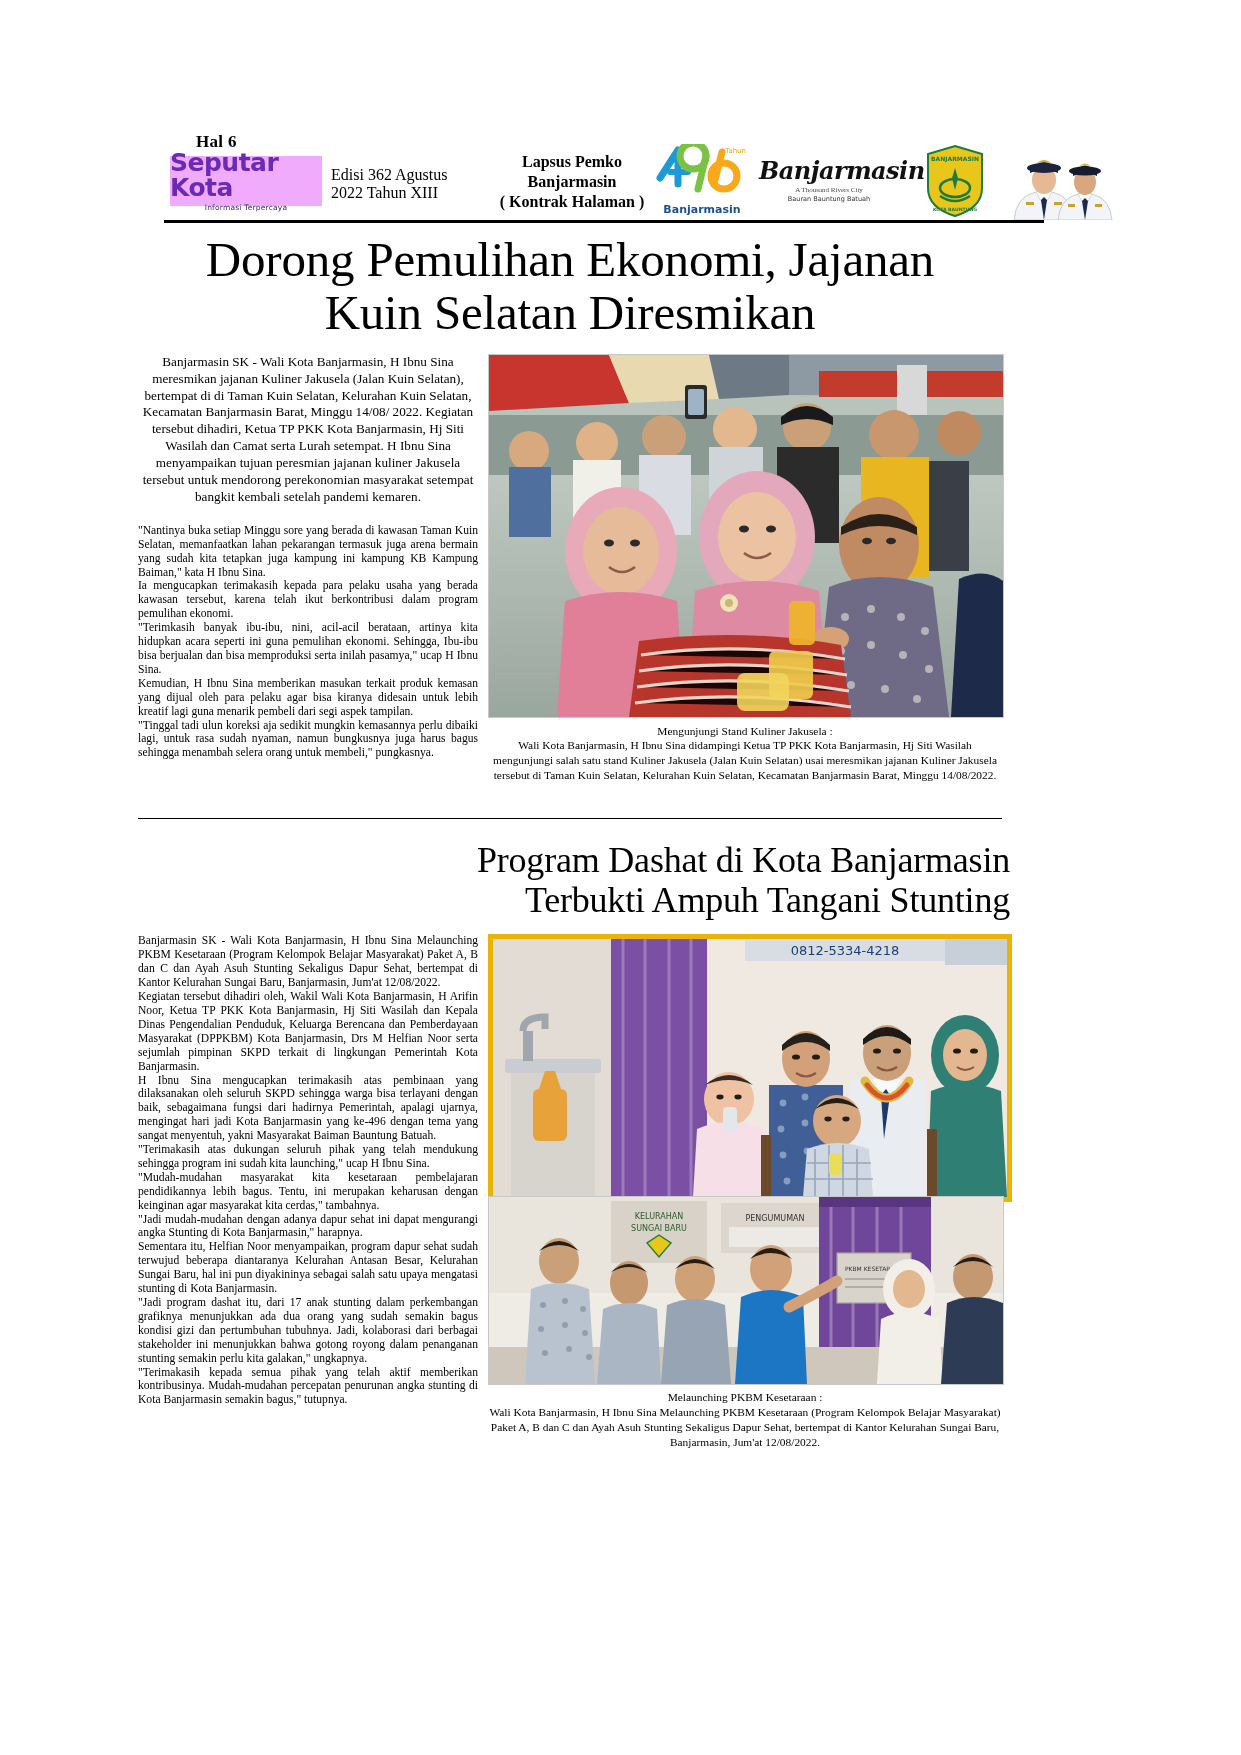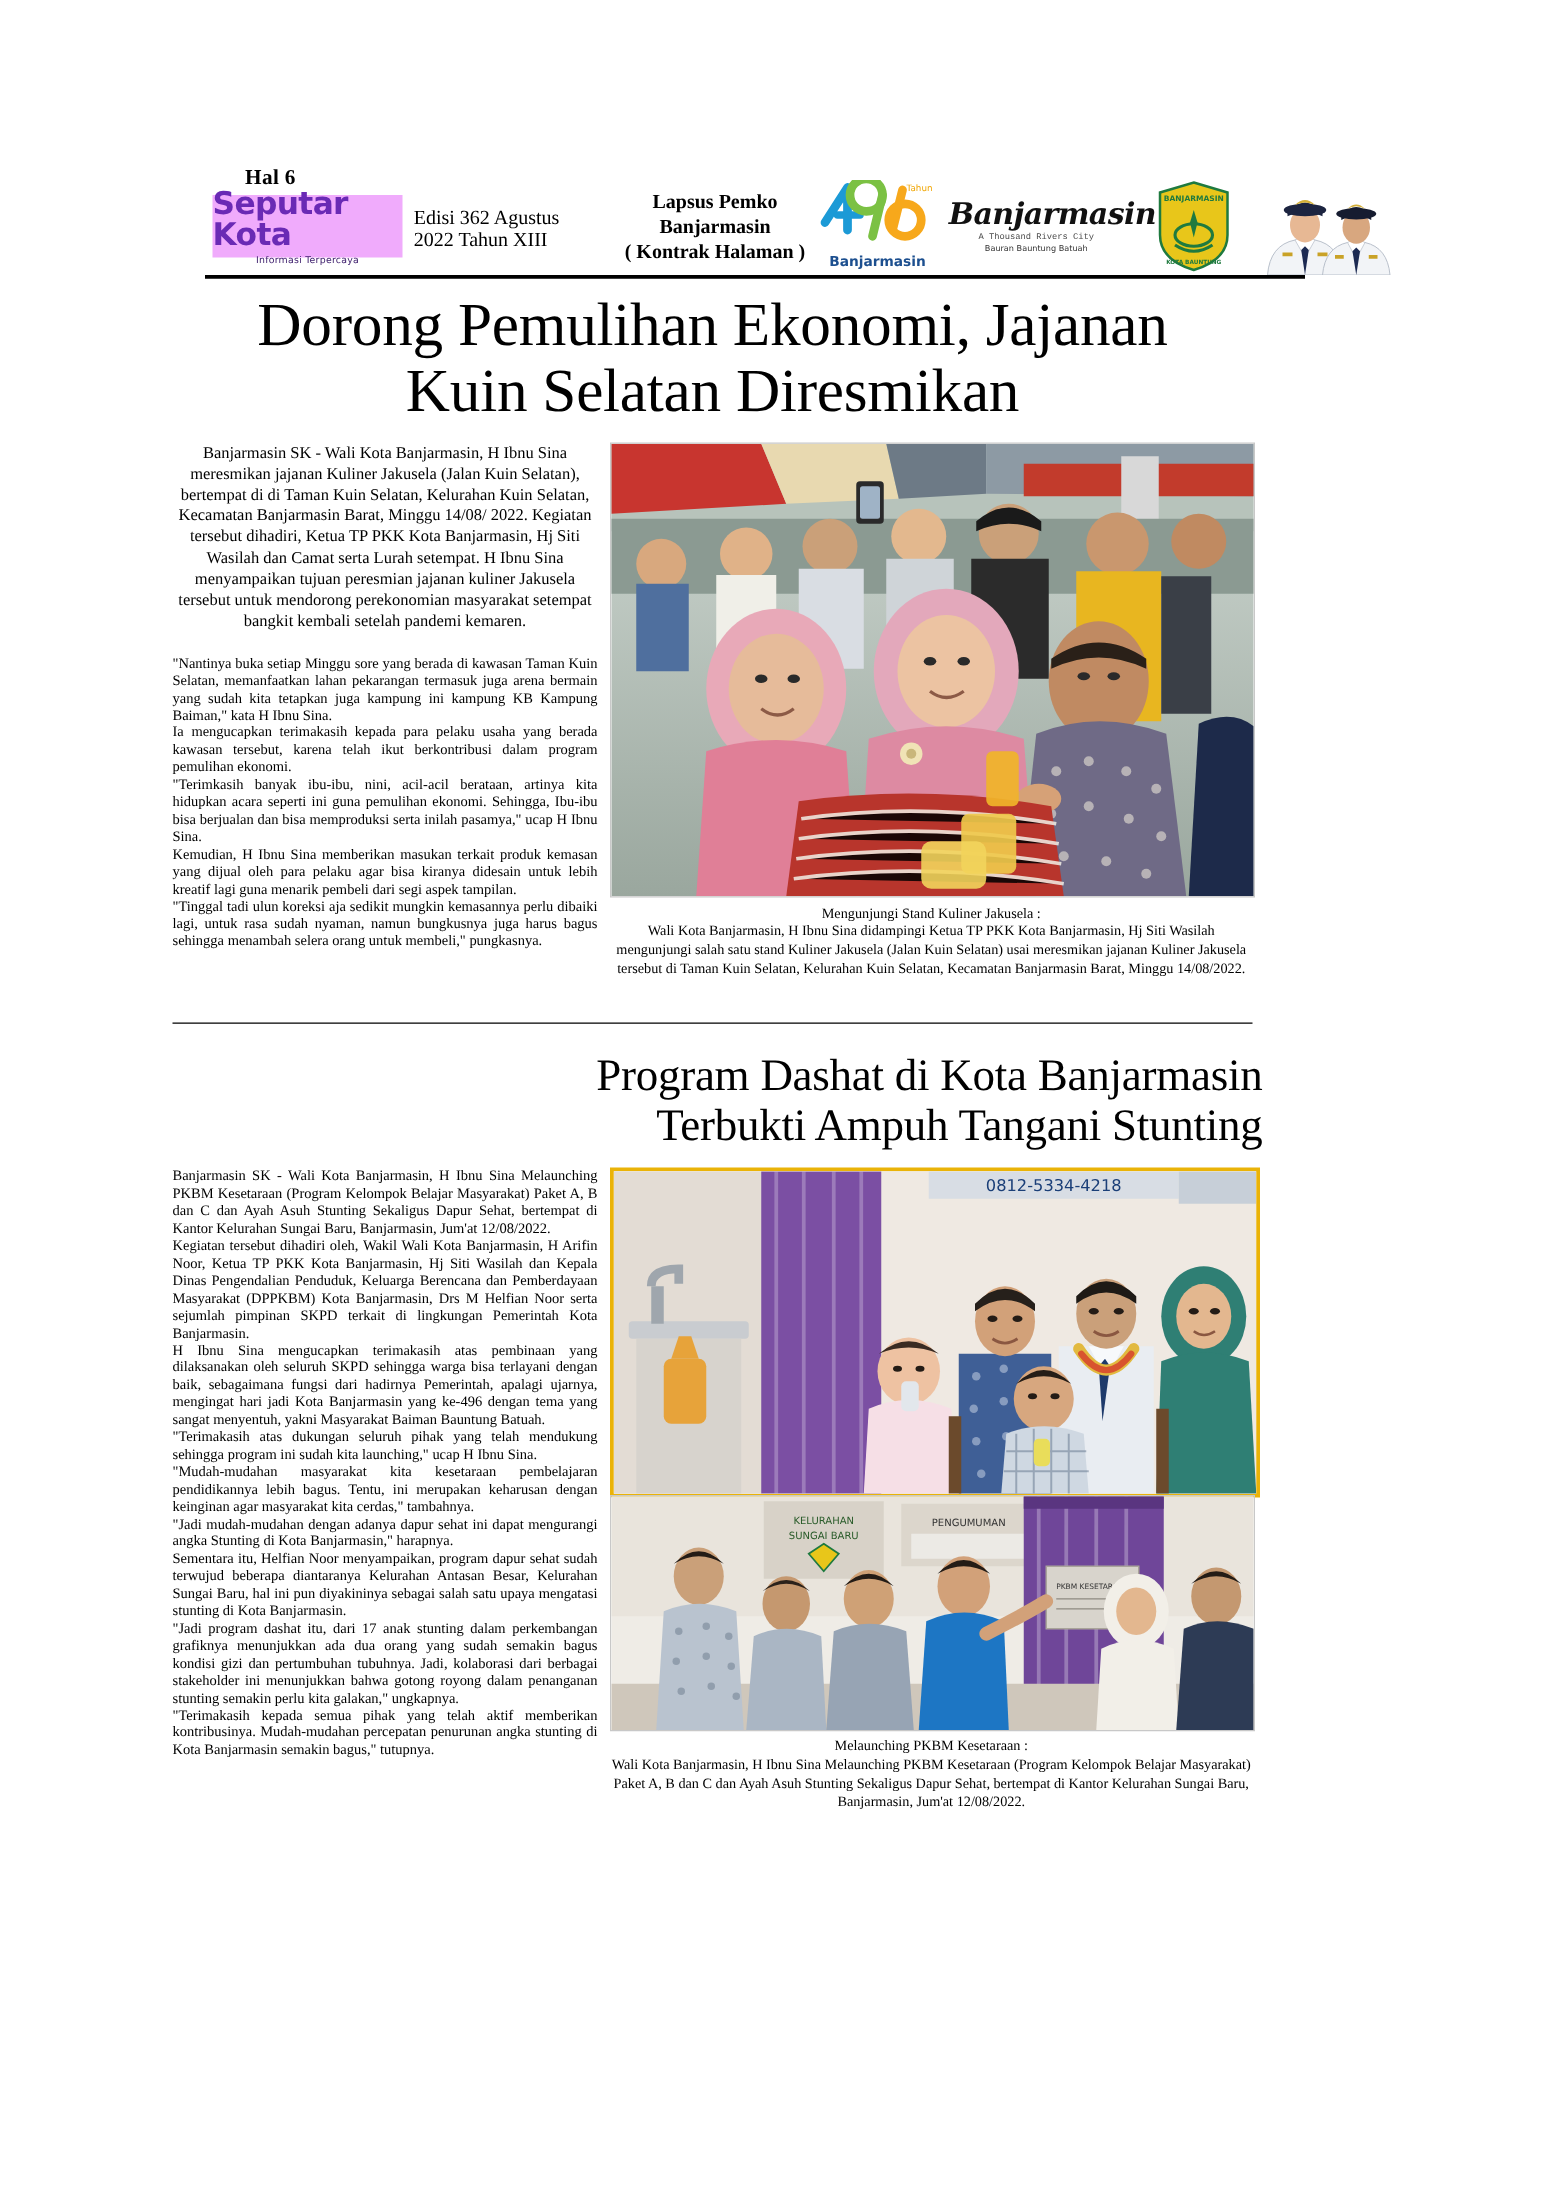--- a/index.html
+++ b/index.html
@@ -129,21 +129,21 @@
   }
   .wordmark .scriptname {
     font-family: "DejaVu Serif", serif;
     font-size: 24px;
     font-style: italic;
     font-weight: bold;
     letter-spacing: -0.5px;
     color: #111;
   }
   .wordmark .tagline {
-    font-family: Liberation Mono, monospace;
+    font-family: Liberation Serif, serif;
     font-size: 7px;
     color: #4a4a4a;
     margin-top: 1px;
   }
   .wordmark .tagline2 {
     font-family: "DejaVu Sans", sans-serif;
     font-size: 6.5px;
     color: #333;
     margin-top: 1px;
   }
@@ -245,21 +245,21 @@
 
   
   .art2 { position: relative; }
   .photo2 {
     position: absolute;
     left: 358px;
     top: 0;
     width: 514px;
     height: 258px;
     overflow: hidden;
-    border: 3px solid #eab308;
+    border: 5px solid #eab308;
   }
   .photo3 {
     position: absolute;
     left: 358px;
     top: 262px;
     width: 514px;
     height: 187px;
     overflow: hidden;
     border: 1px solid #c8c8c8;
   }

